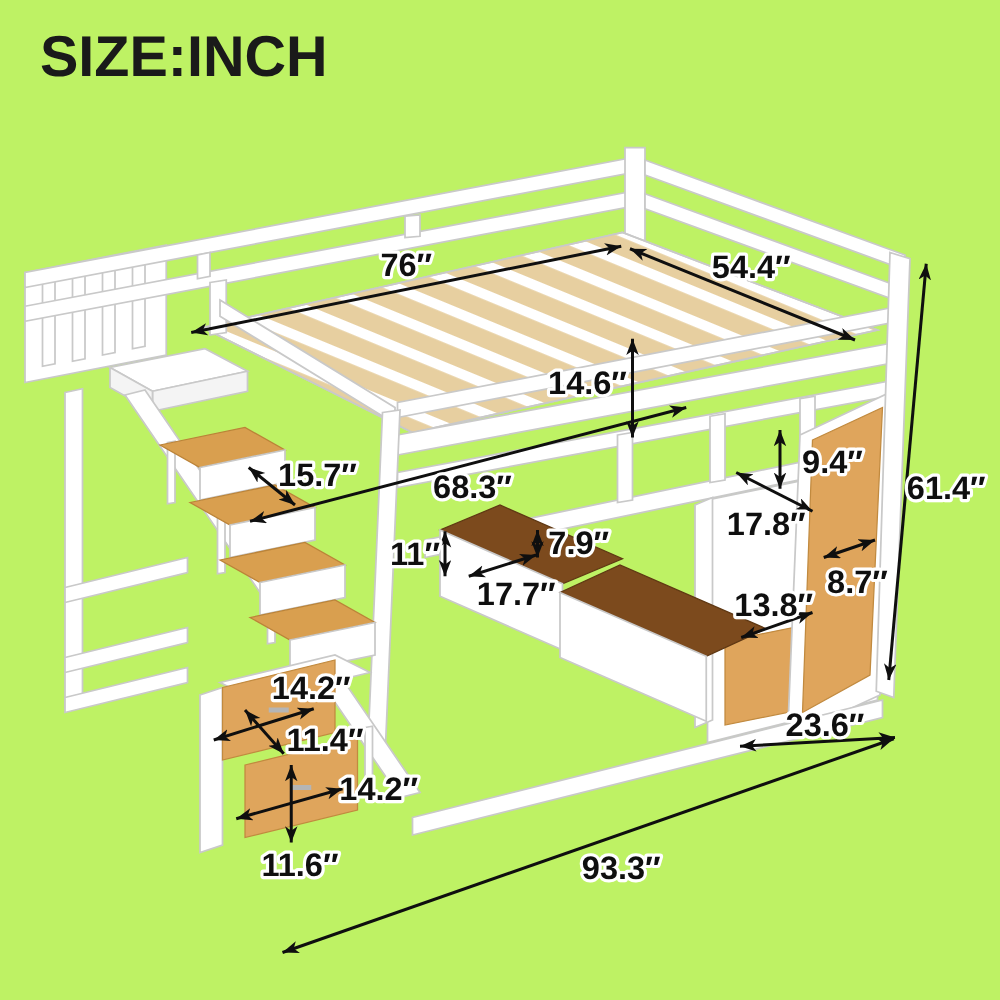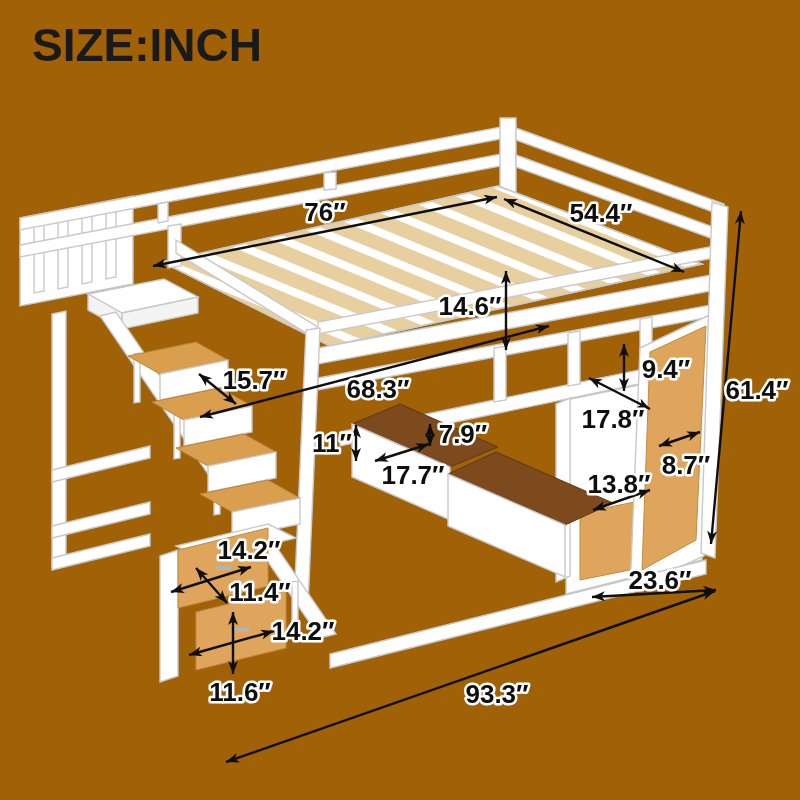--- a/index.html
+++ b/index.html
@@ -1,16 +1,16 @@
 <!DOCTYPE html>
 <html><head>
 <meta charset="utf-8">
 <style>
   html,body{margin:0;padding:0;background:#ffffff;}
-  .stage{position:relative;width:800px;height:800px;background:#a16207;overflow:hidden;
+  .stage{position:relative;width:800px;height:800px;background:#bef264;overflow:hidden;
          font-family:"Liberation Sans",sans-serif;}
   .title{position:absolute;left:32px;top:18px;margin:0;font-size:46px;font-weight:bold;
          letter-spacing:0px;color:#1a1a1a;}
   svg{position:absolute;left:0;top:0;}
   .w{fill:#ffffff;stroke:#c9c9c9;stroke-width:1.4;}
   .w2{fill:#f4f4f4;stroke:#c9c9c9;stroke-width:1.4;}
   .wood{fill:#dfa55c;stroke:#c18a3f;stroke-width:1;}
   .tread{fill:#d99f4f;stroke:#bb8338;stroke-width:1;}
   .dark{fill:#7c4a1d;stroke:#5f3813;stroke-width:1;}
   .dim-line{stroke:#0f0f0f;stroke-width:2.4;fill:none;}

